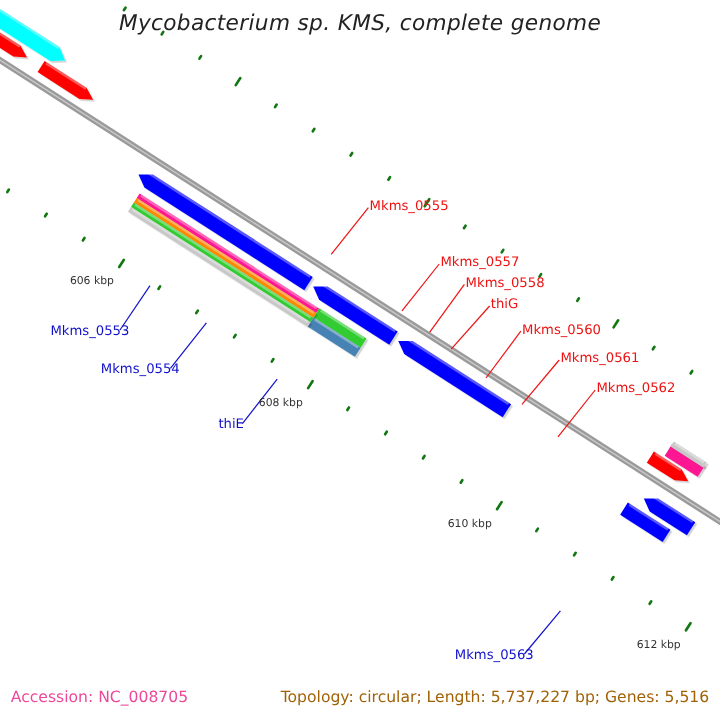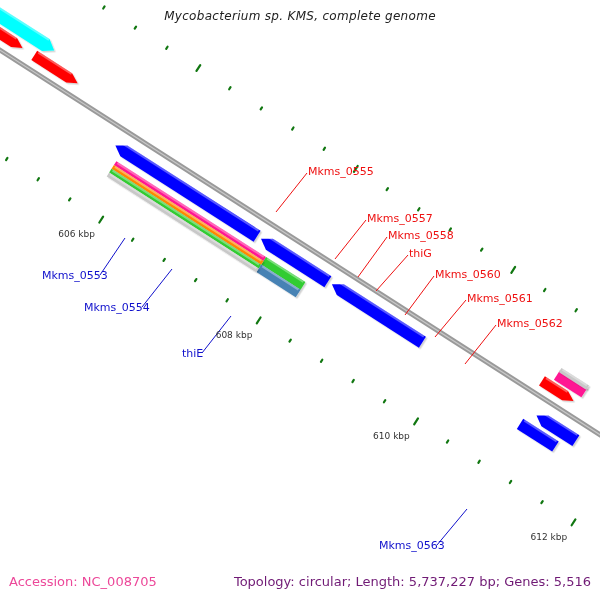--- a/index.html
+++ b/index.html
@@ -1,20 +1,20 @@
 <!DOCTYPE html>
 <html><head>
 <meta charset="utf-8">
 <style>
   html, body { margin: 0; padding: 0; background: #ffffff; }
   body { width: 600px; height: 600px; position: relative; overflow: hidden; font-family: "DejaVu Sans", sans-serif; }
-  #title { position: absolute; top: 9px; left: 0; width: 600px; text-align: center; font-style: italic; font-size: 12px; color: #222; letter-spacing: 0.3px; }
+  #title { position: absolute; top: 9px; left: 0; width: 600px; text-align: center; font-style: italic; font-size: 18px; color: #222; letter-spacing: 0.3px; }
   #map { position: absolute; left: 0; top: 0; }
   #accession { position: absolute; left: 9px; top: 574px; font-size: 13px; color: #ec4899; }
-  #stats { position: absolute; right: 9px; top: 574px; font-size: 13px; color: #701a75; }
+  #stats { position: absolute; right: 9px; top: 574px; font-size: 13px; color: #a16207; }
   .tick-label { font-family: "DejaVu Sans", sans-serif; font-size: 9px; fill: #333; }
   .gene-label { font-family: "DejaVu Sans", sans-serif; font-size: 11px; }
 </style>
 </head>
 <body>
 
 <div id="title">Mycobacterium sp. KMS, complete genome</div>
 
 <svg id="map" width="600" height="600" xmlns="http://www.w3.org/2000/svg">
   <defs>

